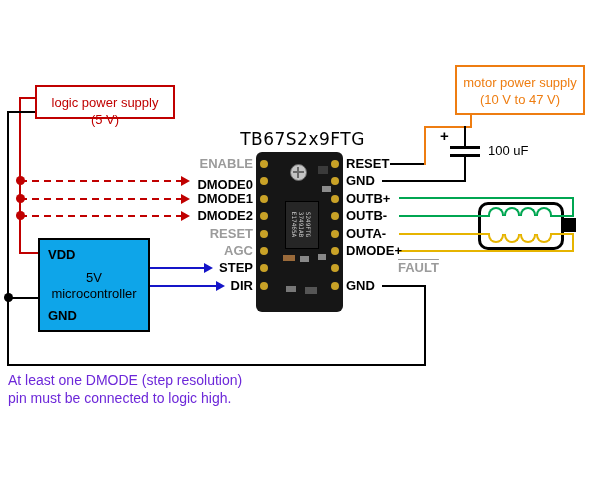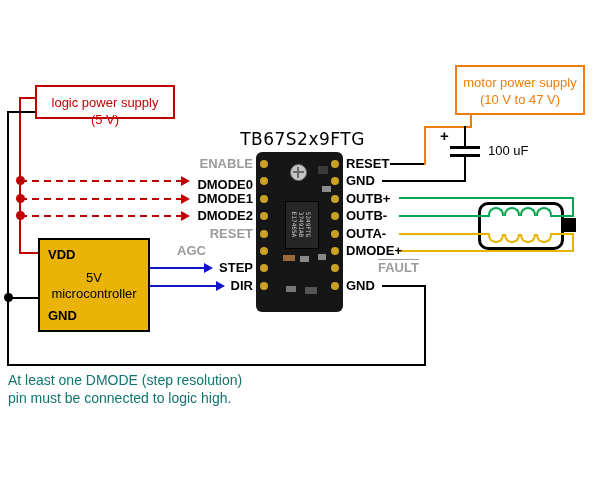--- a/index.html
+++ b/index.html
@@ -21,40 +21,40 @@
   .arrow{position:absolute;width:0;height:0;border-top:5px solid transparent;border-bottom:5px solid transparent;border-left:9px solid var(--red);z-index:3;}
   .arrow.blue{border-left-color:var(--blue);}
   .supply-box{position:absolute;border:2px solid;text-align:center;font-size:13px;line-height:17px;padding-top:7px;box-sizing:border-box;background:#fff;z-index:4;}
   .supply-box.logic{border-color:var(--red);color:var(--red);}
   .supply-box.motor{border-color:var(--orange);color:var(--orange);}
   .pin{position:absolute;height:18px;line-height:18px;font-size:13px;font-weight:bold;color:#000;z-index:4;white-space:nowrap;}
   .pin.left{text-align:right;}
   .pin.muted{color:var(--muted);}
   .pin.overline{text-decoration:overline;}
   .title{position:absolute;font-size:17px;color:#000;text-align:center;letter-spacing:.5px;z-index:4;font-family:"DejaVu Sans",sans-serif;}
-  .mcu{position:absolute;border:2px solid #000;background:#eab308;box-sizing:border-box;z-index:4;}
+  .mcu{position:absolute;border:2px solid #000;background:#0ea5e9;box-sizing:border-box;z-index:4;}
   .mcu .vdd,.mcu .gnd{position:absolute;left:8px;font-size:13px;font-weight:bold;}
   .mcu .name{position:absolute;width:100%;text-align:center;font-size:13px;line-height:16px;}
   .board{position:absolute;background:#161616;border-radius:6px;z-index:1;}
   .pad{position:absolute;width:8px;height:8px;border-radius:50%;background:#c9a227;z-index:2;}
   .trimpot{position:absolute;width:17px;height:17px;border-radius:50%;background:#c4c4c4;border:1px solid #666;box-sizing:border-box;z-index:2;}
   .trimpot .h{position:absolute;left:2px;right:2px;top:6px;height:2px;background:#6a6a6a;}
   .trimpot .v{position:absolute;top:2px;bottom:2px;left:6px;width:2px;background:#6a6a6a;}
   .chip{position:absolute;background:#262626;border:1px solid #000;z-index:2;}
   .chip-text{position:absolute;width:46px;left:-8px;top:12px;transform:rotate(90deg);font:6px/7px "DejaVu Sans Mono",monospace;color:#cdcdcd;text-align:center;}
   .passive{position:absolute;z-index:2;}
   .motor-body{position:absolute;border:3px solid #000;border-radius:10px;background:#fff;box-sizing:border-box;z-index:1;}
   .shaft{position:absolute;background:#000;z-index:0;}
   .bump{position:absolute;width:16px;height:9px;box-sizing:border-box;z-index:3;background:transparent;}
   .bump.up{border:2px solid var(--green);border-bottom:none;border-radius:8px 8px 0 0;}
   .bump.down{border:2px solid var(--yellow);border-top:none;border-radius:0 0 8px 8px;}
   .cap-plate{position:absolute;height:3px;background:#000;z-index:3;}
   .plus{position:absolute;font-size:15px;font-weight:bold;color:#000;z-index:4;}
   .cap-label{position:absolute;font-size:13px;color:#000;z-index:4;}
-  .note{position:absolute;font-size:14px;line-height:18px;color:#0f766e;z-index:4;}
+  .note{position:absolute;font-size:14px;line-height:18px;color:#6d28d9;z-index:4;}
 </style>
 </head>
 <body>
 
 <div id="stage" style="--red: #c00000; --orange: #ee7d11; --blue: #1515c8; --green: #00a651; --yellow: #e6b400; --muted: #9b9b9b;">
 
   <div class="supply-box logic" style="left:35px;top:85px;width:140px;height:34px;">
     <div>logic power supply</div>
     <div>(5 V)</div>
   </div>
@@ -101,31 +101,31 @@
   <div class="pad" style="left:331px;top:230px;"></div>
   <div class="pad" style="left:331px;top:247px;"></div>
   <div class="pad" style="left:331px;top:264px;"></div>
   <div class="pad" style="left:331px;top:282px;"></div>
 
   <div class="pin left muted" style="left:130px;top:155px;width:123px;">ENABLE</div>
   <div class="pin left" style="left:130px;top:176px;width:123px;">DMODE0</div>
   <div class="pin left" style="left:130px;top:190px;width:123px;">DMODE1</div>
   <div class="pin left" style="left:130px;top:207px;width:123px;">DMODE2</div>
   <div class="pin left muted" style="left:130px;top:225px;width:123px;">RESET</div>
-  <div class="pin left muted" style="left:130px;top:242px;width:123px;text-align:center;">AGC</div>
+  <div class="pin left muted" style="left:130px;top:242px;width:123px;">AGC</div>
   <div class="pin left" style="left:130px;top:277px;width:123px;">DIR</div>
   <div class="pin left" style="left:130px;top:259px;width:123px;">STEP</div>
 
   <div class="pin" style="left:346px;top:155px;">RESET</div>
   <div class="pin" style="left:346px;top:172px;">GND</div>
   <div class="pin" style="left:346px;top:190px;">OUTB+</div>
   <div class="pin" style="left:346px;top:207px;">OUTB-</div>
   <div class="pin" style="left:346px;top:225px;">OUTA-</div>
   <div class="pin" style="left:346px;top:242px;">DMODE+</div>
-  <div class="pin muted overline" style="left:346px;top:259px;padding-left:32px;">FAULT</div>
+  <div class="pin muted overline" style="left:366px;top:259px;padding-left:32px;">FAULT</div>
   <div class="pin" style="left:346px;top:277px;">GND</div>
 
   <div class="mcu" style="left:38px;top:238px;width:112px;height:94px;">
     <div class="vdd" style="top:7px;">VDD</div>
     <div class="name" style="top:30px;">5V</div>
     <div class="name" style="top:46px;">microcontroller</div>
     <div class="gnd" style="top:68px;">GND</div>
   </div>
 
   <div class="wire red" style="left:19px;top:97px;width:17px;height:2px;"></div>

